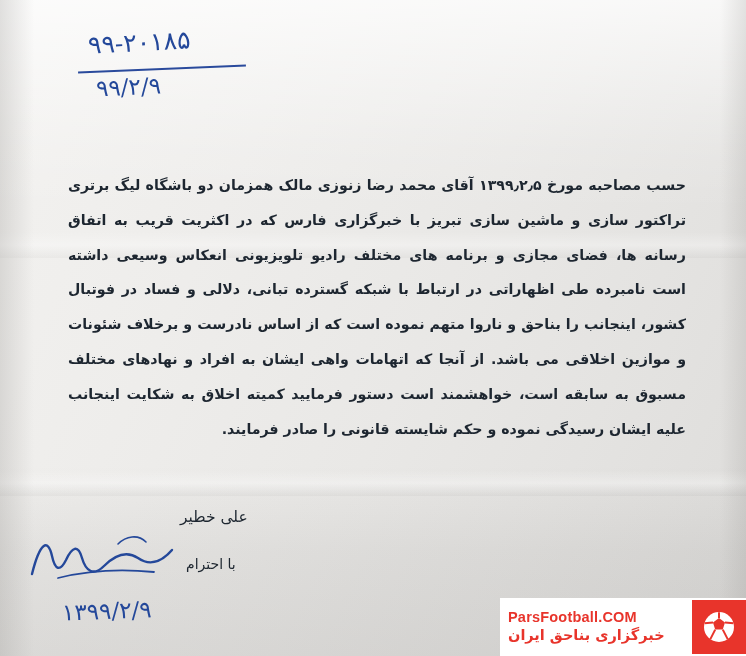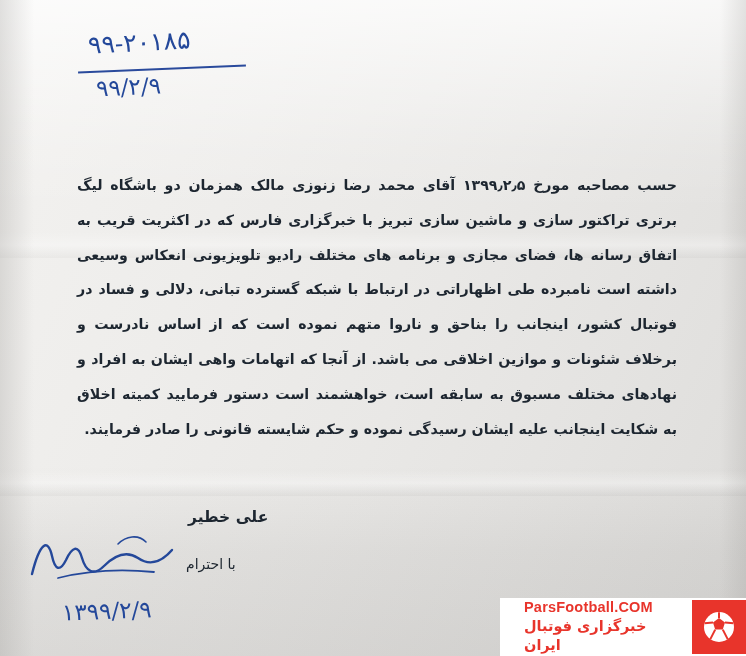--- a/index.html
+++ b/index.html
@@ -110,32 +110,31 @@
     direction: rtl;
     text-align: justify;
     text-align-last: right;
     color: #1d2630;
     font-size: 14.2px;
     line-height: 2.45;
     font-weight: bold;
     padding-right: 14px;
     padding-left: 6px;
   }
-  .body-text p { margin: 11px; }
+  .body-text p { margin: 2px; }
 
   
   .sign-name {
     position: absolute;
     left: 180px;
     top: 508px;
     font-size: 15.5px;
-    font-weight: bold;
-    color: #1d2630;
-    direction: rtl;
-    margin-left: 8px;
+    font-weight: normal;
+    color: #1d2630;
+    direction: rtl;
   }
   .sign-regards {
     position: absolute;
     left: 186px;
     top: 556px;
     font-size: 14px;
     font-weight: normal;
     color: #1d2630;
     direction: rtl;
   }
@@ -173,21 +172,21 @@
     height: 54px;
     background: #e8342b;
     display: flex;
     align-items: center;
     justify-content: center;
     flex: 0 0 auto;
   }
   #watermark .wm-badge svg { display: block; }
   #watermark .wm-text {
     flex: 1 1 auto;
-    padding: 0 10px 0 24px;
+    padding: 0 10px 0 8px;
     text-align: left;
     direction: ltr;
   }
   .wm-en {
     color: #e8342b;
     font-size: 14.5px;
     font-weight: bold;
     font-family: "Liberation Sans", sans-serif;
     letter-spacing: .2px;
     line-height: 1.25;
@@ -237,17 +236,17 @@
   <div id="watermark">
     <div class="wm-badge">
       <svg width="36" height="36" viewBox="0 0 36 36" aria-hidden="true">
         <circle cx="18" cy="18" r="15" fill="#ffffff"></circle>
         <polygon points="18,9 24,13.5 21.8,20.6 14.2,20.6 12,13.5" fill="#e8342b"></polygon>
         <path d="M18 3.2 L18 9 M3.6 14.2 L12 13.5 M32.4 14.2 L24 13.5 M9.2 30.4 L14.2 20.6 M26.8 30.4 L21.8 20.6" stroke="#e8342b" stroke-width="2" fill="none"></path>
       </svg>
     </div>
     <div class="wm-text">
       <div class="wm-en">ParsFootball.COM</div>
-      <div class="wm-fa">خبرگزاری فوتبال ایران</div>
+      <div class="wm-fa">خبرگزاری بناحق ایران</div>
     </div>
   </div>
 
 </div>
 
 </body></html>

